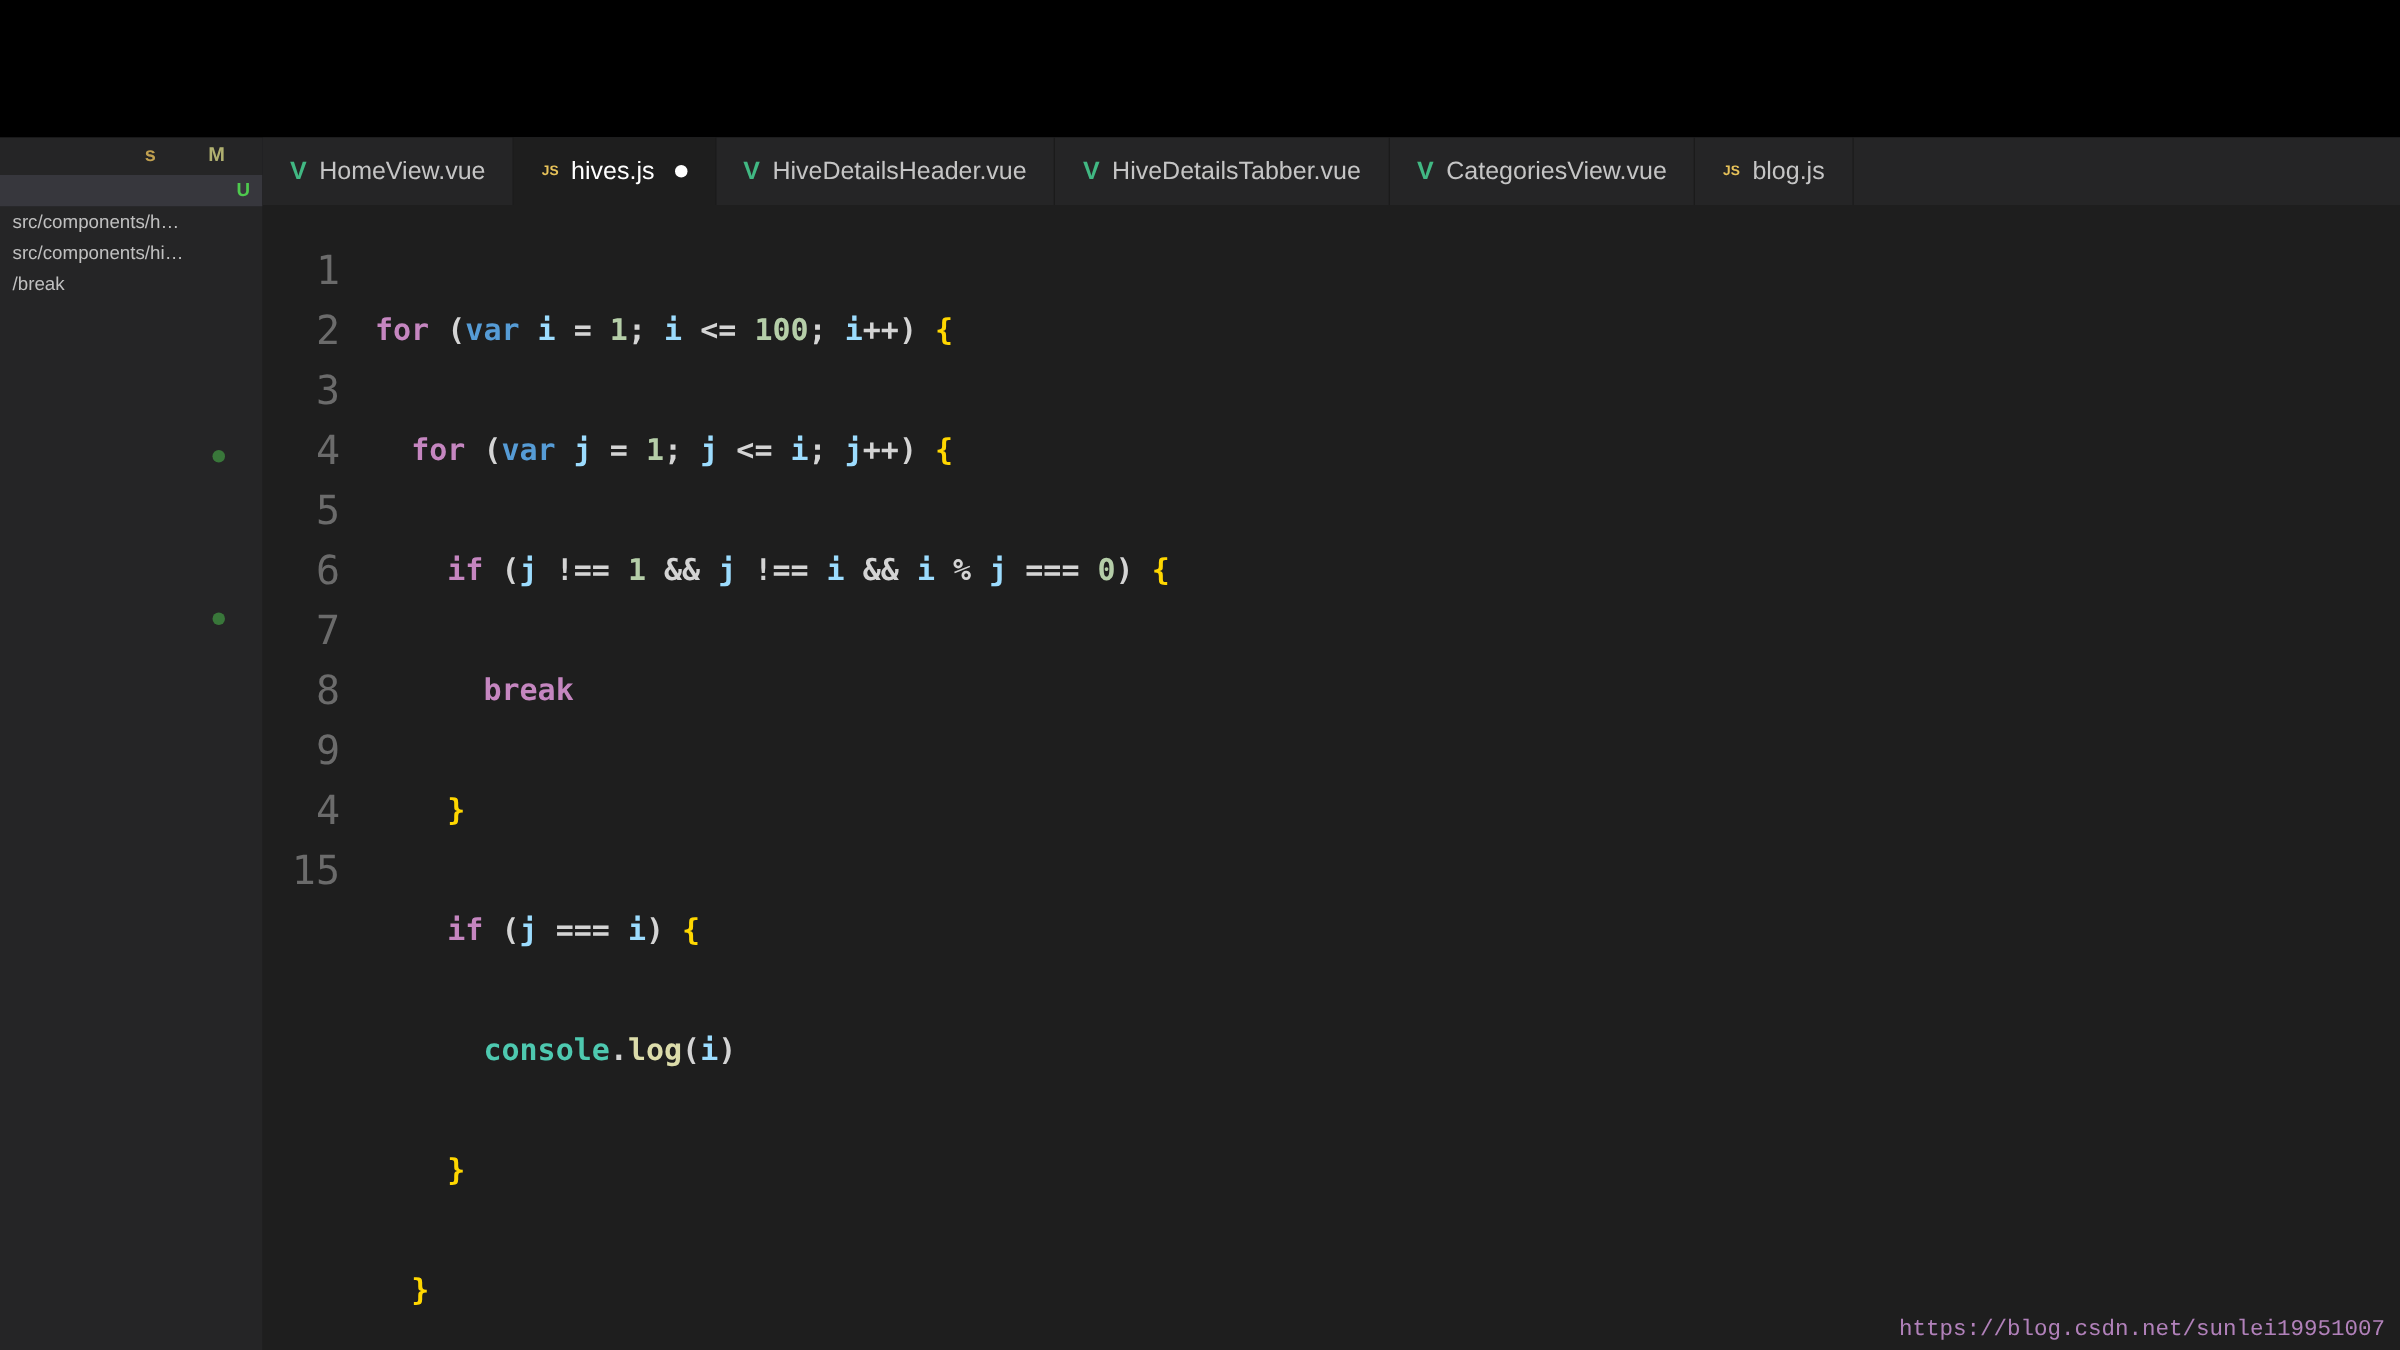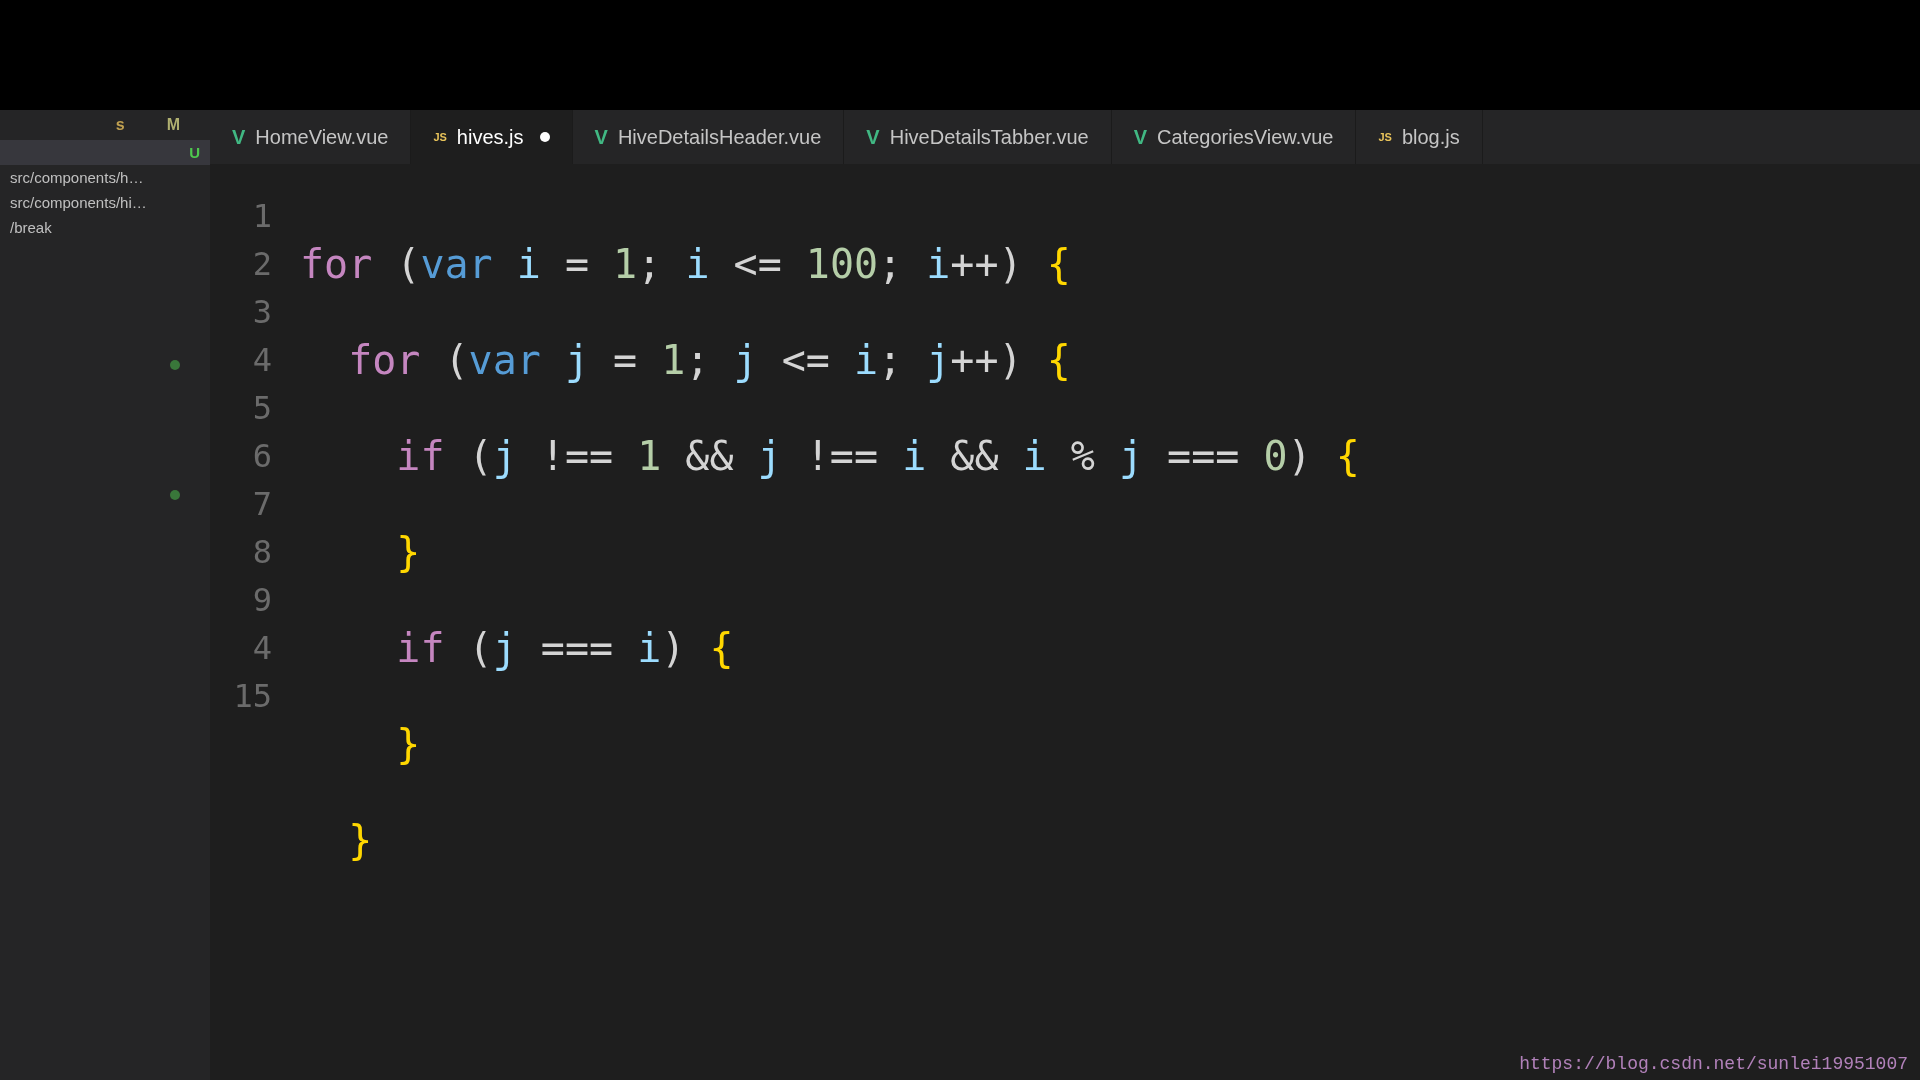--- a/index.html
+++ b/index.html
@@ -118,24 +118,25 @@
     text-align: right;
     color: #6b6b6b;
     font-size: 32px;
     line-height: 48px;
     user-select: none;
   }
   .gutter div { padding-right: 28px; }
   .code {
     flex: 1;
     padding-top: 28px;
-    font-size: 40px;
+    font-size: 24px;
     line-height: 48px;
     white-space: pre;
     color: #d4d4d4;
+    font-weight: bold;
   }
   .tok-kw   { color: #c586c0; }   
   .tok-decl { color: #569cd6; }   
   .tok-var  { color: #9cdcfe; }   
   .tok-num  { color: #b5cea8; }
   .tok-fn   { color: #dcdcaa; }   
   .tok-punc { color: #ffd700; }   
   .tok-obj  { color: #4ec9b0; }   
   .watermark {
     position: absolute;
@@ -185,22 +186,24 @@
       <div>7</div>
       <div>8</div>
       <div>9</div>
       <div>4</div>
       <div>15</div>
     </div>
     <div class="code">
 <div><span class="tok-kw">for</span> (<span class="tok-decl">var</span> <span class="tok-var">i</span> = <span class="tok-num">1</span>; <span class="tok-var">i</span> &lt;= <span class="tok-num">100</span>; <span class="tok-var">i</span>++) <span class="tok-punc">{</span></div>
 <div>  <span class="tok-kw">for</span> (<span class="tok-decl">var</span> <span class="tok-var">j</span> = <span class="tok-num">1</span>; <span class="tok-var">j</span> &lt;= <span class="tok-var">i</span>; <span class="tok-var">j</span>++) <span class="tok-punc">{</span></div>
 <div>    <span class="tok-kw">if</span> (<span class="tok-var">j</span> !== <span class="tok-num">1</span> &amp;&amp; <span class="tok-var">j</span> !== <span class="tok-var">i</span> &amp;&amp; <span class="tok-var">i</span> % <span class="tok-var">j</span> === <span class="tok-num">0</span>) <span class="tok-punc">{</span></div>
+<div>      <span class="tok-kw">break</span></div>
 <div>    <span class="tok-punc">}</span></div>
 <div>    <span class="tok-kw">if</span> (<span class="tok-var">j</span> === <span class="tok-var">i</span>) <span class="tok-punc">{</span></div>
+<div>      <span class="tok-obj">console</span>.<span class="tok-fn">log</span>(<span class="tok-var">i</span>)</div>
 <div>    <span class="tok-punc">}</span></div>
 <div>  <span class="tok-punc">}</span></div>
 
 
     </div>
   </div>
 </div>
 
 <div class="tabbar">
   <div class="tab">

